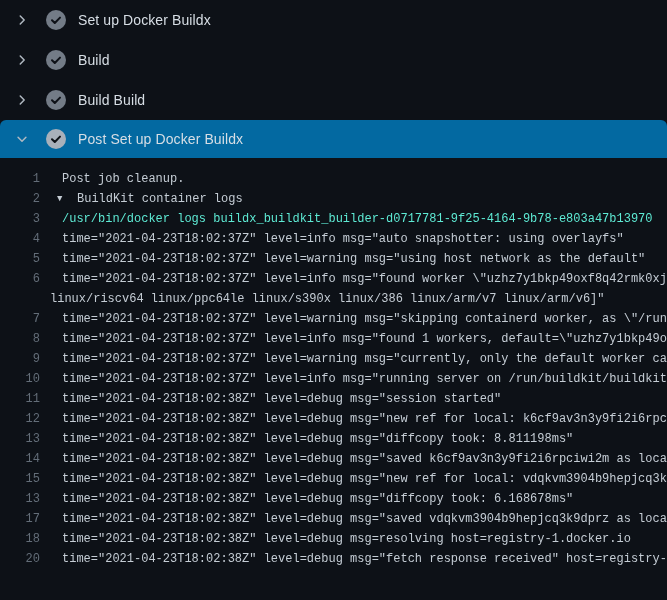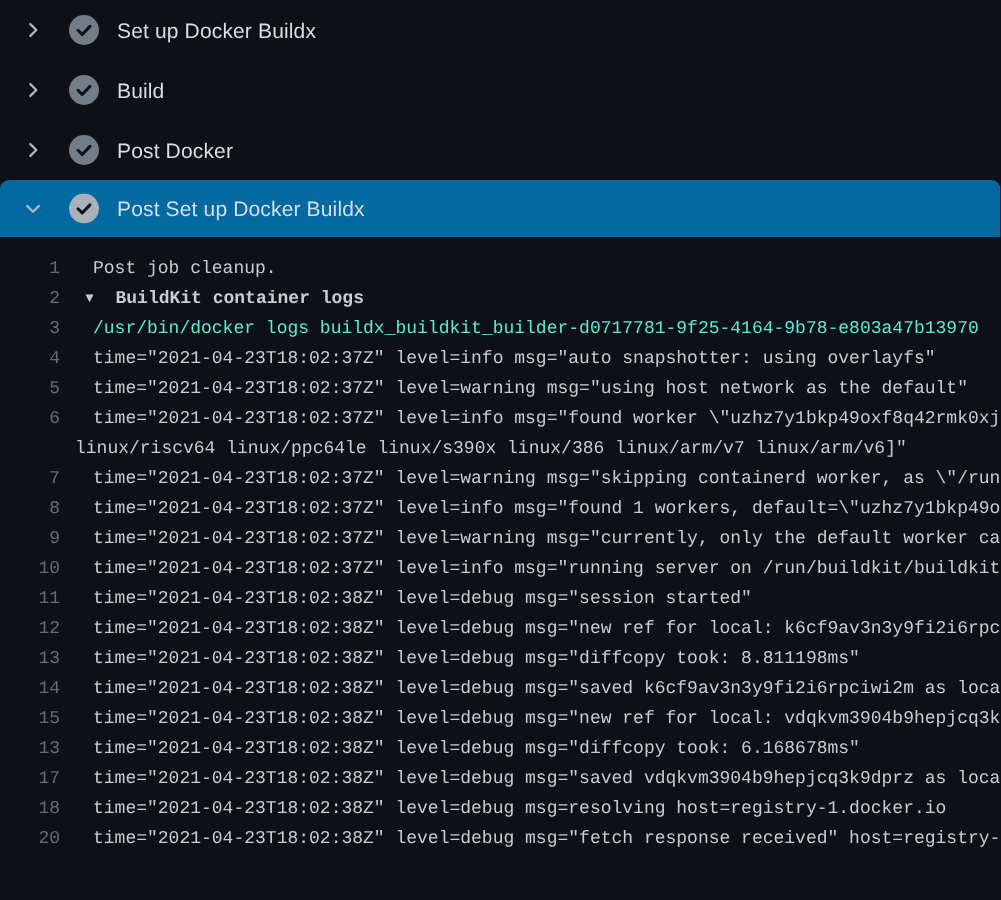--- a/index.html
+++ b/index.html
@@ -31,21 +31,21 @@
     font-family:"Liberation Mono","DejaVu Sans Mono",monospace;
     font-size:12px;line-height:20px;color:#c5cdd5;
   }
   .log-row{display:flex;height:20px;white-space:pre;overflow:hidden;}
   .line-number{
     width:40px;flex-shrink:0;text-align:right;color:#636d78;
     user-select:none;cursor:pointer;
   }
   .line-text{padding-left:22px;white-space:pre;overflow:hidden;}
   .log-row.wrap .line-text{padding-left:10px;text-align:right;}
-  .log-row.group .line-text{padding-left:17px;cursor:pointer;font-weight:bold;}
+  .log-row.group .line-text{padding-left:17px;cursor:pointer;}
   .log-row.command .line-text{color:#5eead4;}
   .caret{
     display:inline-block;width:20px;font-size:9px;vertical-align:1px;color:#c5cdd5;
   }
 </style>
 </head>
 <body>
 
 <div class="steps">
   <div class="step">
@@ -86,21 +86,21 @@
           <path d="M6 3.5 L10.5 8 L6 12.5" fill="none" stroke="#b0b9c2" stroke-width="1.7" stroke-linecap="round" stroke-linejoin="round"></path>
         </svg>
     </span>
 
     <span class="checkwrap">
       <svg width="20" height="20" viewBox="0 0 20 20">
         <circle class="cc" cx="10" cy="10" r="10" fill="#737c87"></circle>
         <path d="M6 10.2 L8.8 13 L14 7.6" fill="none" stroke="#0d1117" stroke-width="2" stroke-linecap="round" stroke-linejoin="round"></path>
       </svg>
     </span>
-    <span class="step-label">Post Docker</span>
+    <span class="step-label">Build Build</span>
   </div>
 
   <div class="step expanded">
 
     <span class="chev down">
       <svg width="14" height="14" viewBox="0 0 16 16">
           <path d="M3.5 6 L8 10.5 L12.5 6" fill="none" stroke="#b0b9c2" stroke-width="1.7" stroke-linecap="round" stroke-linejoin="round"></path>
         </svg>
     </span>
     <span class="checkwrap">

